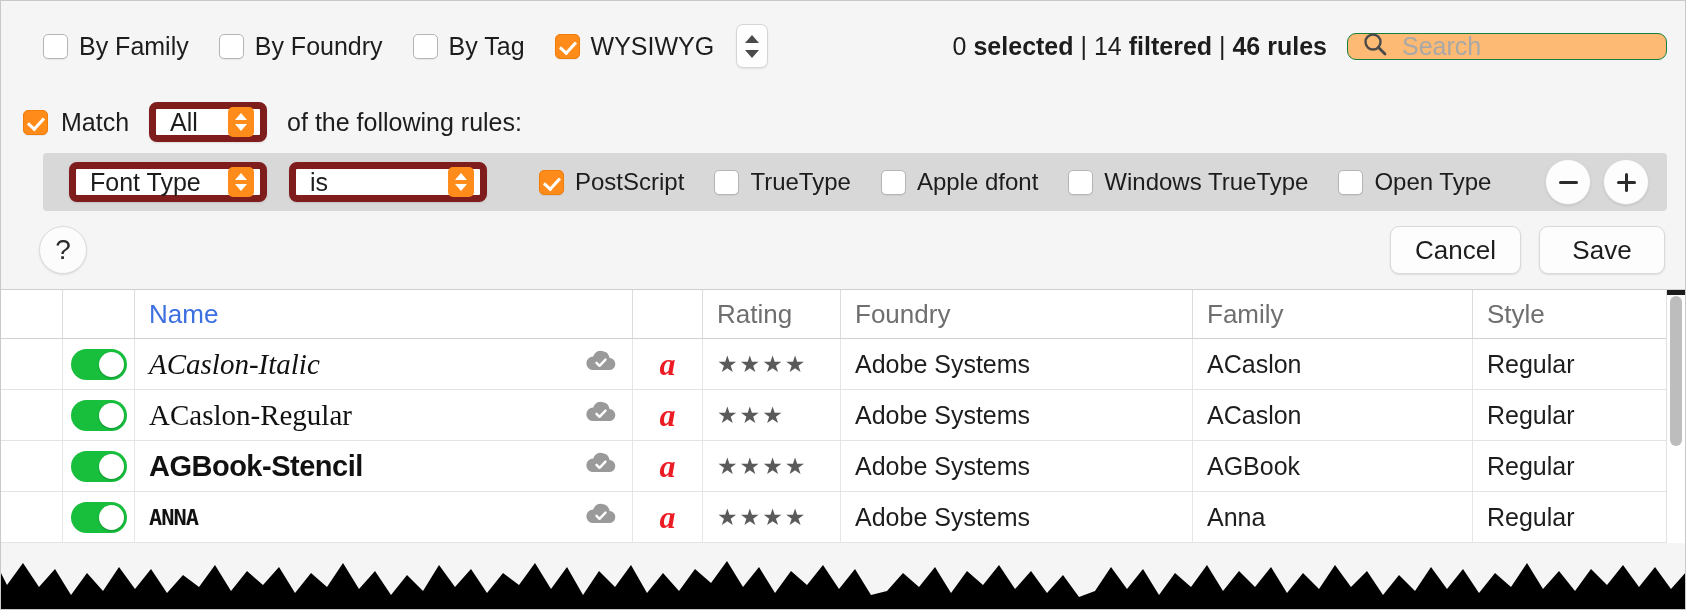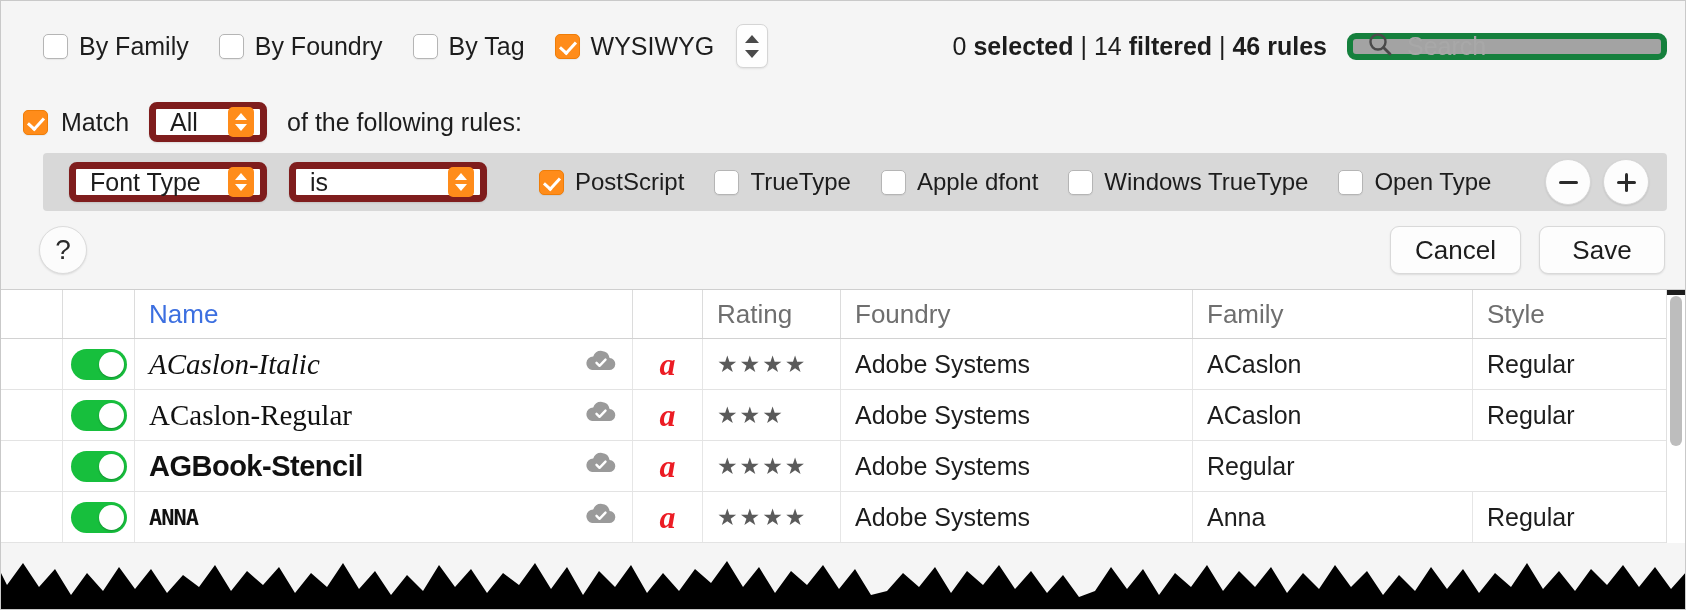--- a/index.html
+++ b/index.html
@@ -58,21 +58,21 @@
   .stepper .dn{border-top:8px solid #4a4a4a;}
 
   .counts{
     margin-left:auto;margin-right:20px;
     font-size:25px;color:#1d1d1d;white-space:nowrap;
   }
   .counts b{font-weight:bold;}
 
   .searchbox{
     width:320px;height:27px;border-radius:9px;
-    background:#a3a3a3;border:6px solid #15803d;
+    background:#fdba74;border:1px solid #15803d;
     display:flex;align-items:center;gap:12px;
     padding:0 14px;box-sizing:border-box;flex:none;
   }
   .searchbox .mag{flex:none;}
   .searchbox input{
     border:0;outline:0;background:transparent;
     font-family:"Liberation Sans", sans-serif;
     font-size:25px;color:#3a3a3a;width:100%;
   }
   .searchbox input::placeholder{color:#a8a8a8;}
@@ -424,20 +424,21 @@
             </svg>
         </span>
       </div>
       <div class="cell c-icons">
         <span class="aglyph">a</span>
       </div>
       <div class="cell c-rate">
         <span class="stars">★★★★</span>
       </div>
       <div class="cell c-foundry">Adobe Systems</div>
+      <div class="cell c-family">AGBook</div>
       <div class="cell c-style">Regular</div>
     </div>
 
     <div class="trow data">
       <div class="cell c-sel"></div>
       <div class="cell c-tog">
         <span class="toggle">
             <span class="knob"></span>
           </span>
       </div>

